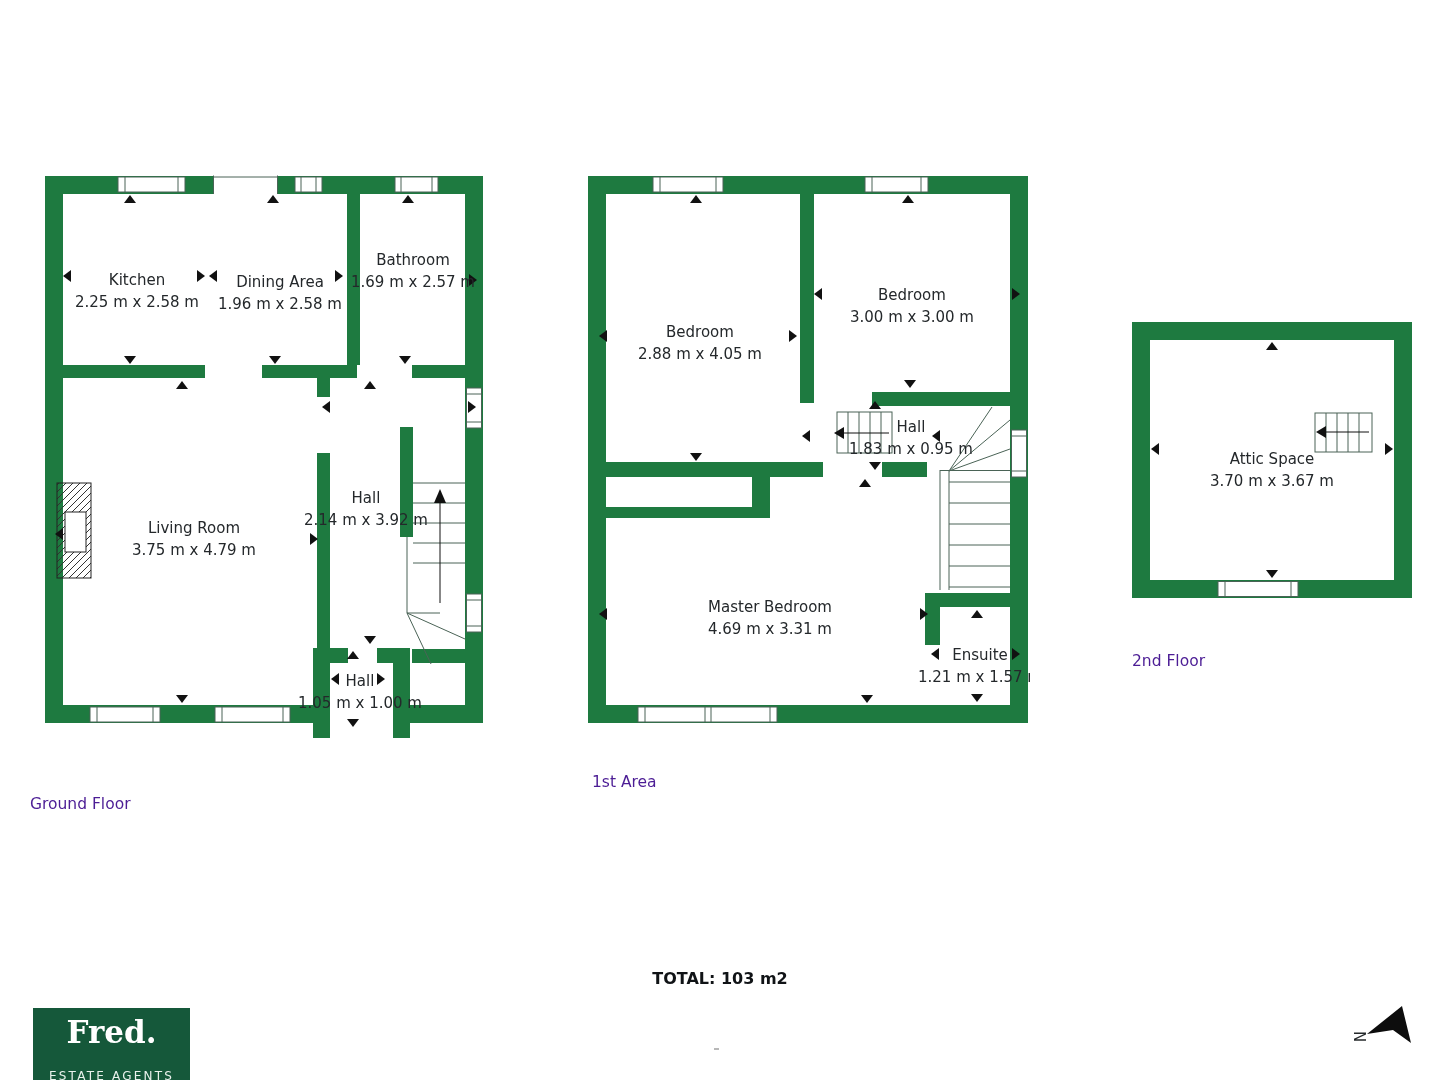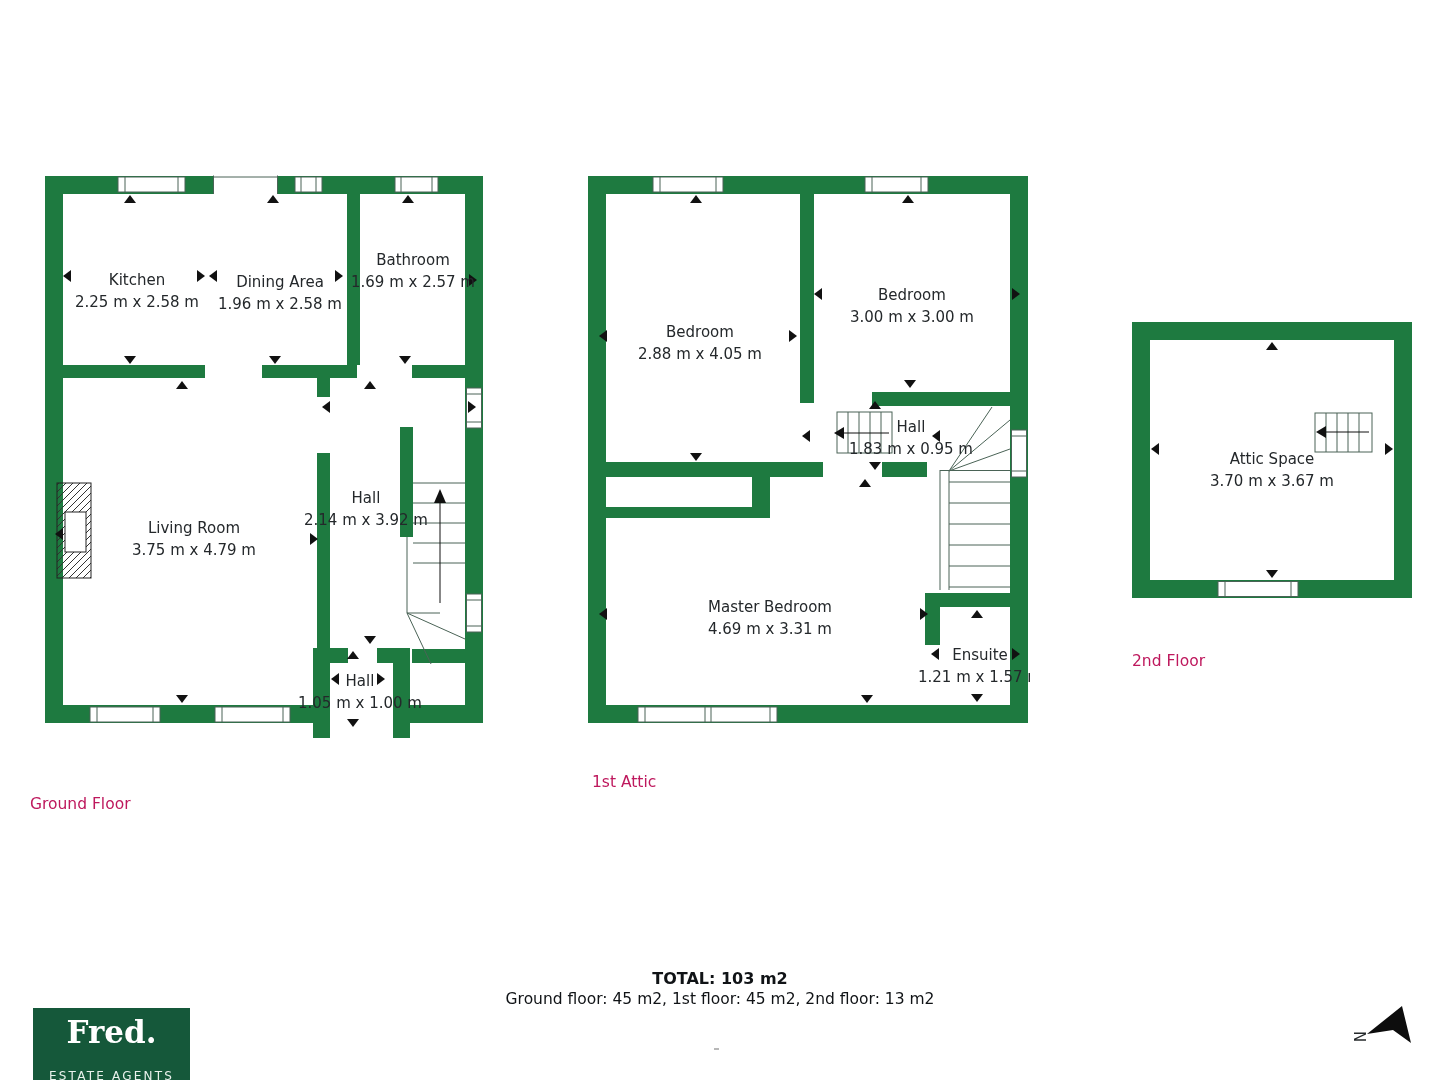--- a/index.html
+++ b/index.html
@@ -1,19 +1,19 @@
 <!DOCTYPE html>
 <html><head>
 <meta charset="utf-8">
 <style>
   html,body{margin:0;padding:0;background:#ffffff;}
   #canvas{position:relative;width:1440px;height:1080px;background:#ffffff;overflow:hidden;
           font-family:"DejaVu Sans","Liberation Sans",sans-serif;color:#24282b;}
   .fp{position:absolute;}
-  .floor-label{position:absolute;font-size:15.5px;color:#be185d;}
+  .floor-label{position:absolute;font-size:15.5px;color:#4c1d95;}
   svg text{font-family:"DejaVu Sans","Liberation Sans",sans-serif;font-size:15px;fill:#24282b;}
   .summary{position:absolute;left:0;top:968px;width:1440px;text-align:center;line-height:21px;font-size:15.5px;color:#101316;}
   .summary .total{font-weight:bold;font-size:16px;}
   .tiny-dot{position:absolute;left:714px;top:1048px;width:5px;height:2px;background:#9a9a9a;opacity:.7;}
   .logo{position:absolute;left:33px;top:1008px;width:157px;height:83px;background:#15583a;
         display:flex;flex-direction:column;align-items:center;justify-content:center;gap:21px;}
   .logo .brand{font-family:"DejaVu Serif","Liberation Serif",serif;font-weight:bold;font-size:31px;color:#ffffff;line-height:1;}
   .logo .tagline{font-size:12px;letter-spacing:2.2px;color:#e9f2ec;}
   .compass{position:absolute;left:1340px;top:995px;}
 </style>
@@ -294,26 +294,25 @@
       <use href="#tl" x="21" y="123"></use>
       <use href="#tr" x="255" y="123"></use>
     </g>
     <g text-anchor="middle">
       <text x="142" y="144">Attic Space</text>
       <text x="142" y="166">3.70 m x 3.67 m</text>
     </g>
   </svg>
 
   <div class="floor-label" style="left:30px;top:795px">Ground Floor</div>
-  <div class="floor-label" style="left:592px;top:773px">1st Attic</div>
+  <div class="floor-label" style="left:592px;top:773px">1st Area</div>
   <div class="floor-label" style="left:1132px;top:652px">2nd Floor</div>
 
   <div class="summary">
     <div class="total">TOTAL: 103 m2</div>
-    <div>Ground floor: 45 m2, 1st floor: 45 m2, 2nd floor: 13 m2</div>
   </div>
   <div class="tiny-dot"></div>
 
   <div class="logo">
     <div class="brand">Fred.</div>
     <div class="tagline">ESTATE AGENTS</div>
   </div>
 
   <svg class="compass" width="80" height="60" viewBox="0 0 80 60">
     <path d="M62,11 L27,39 L53,35 L71,48 Z" fill="#0d0d0d"></path>

